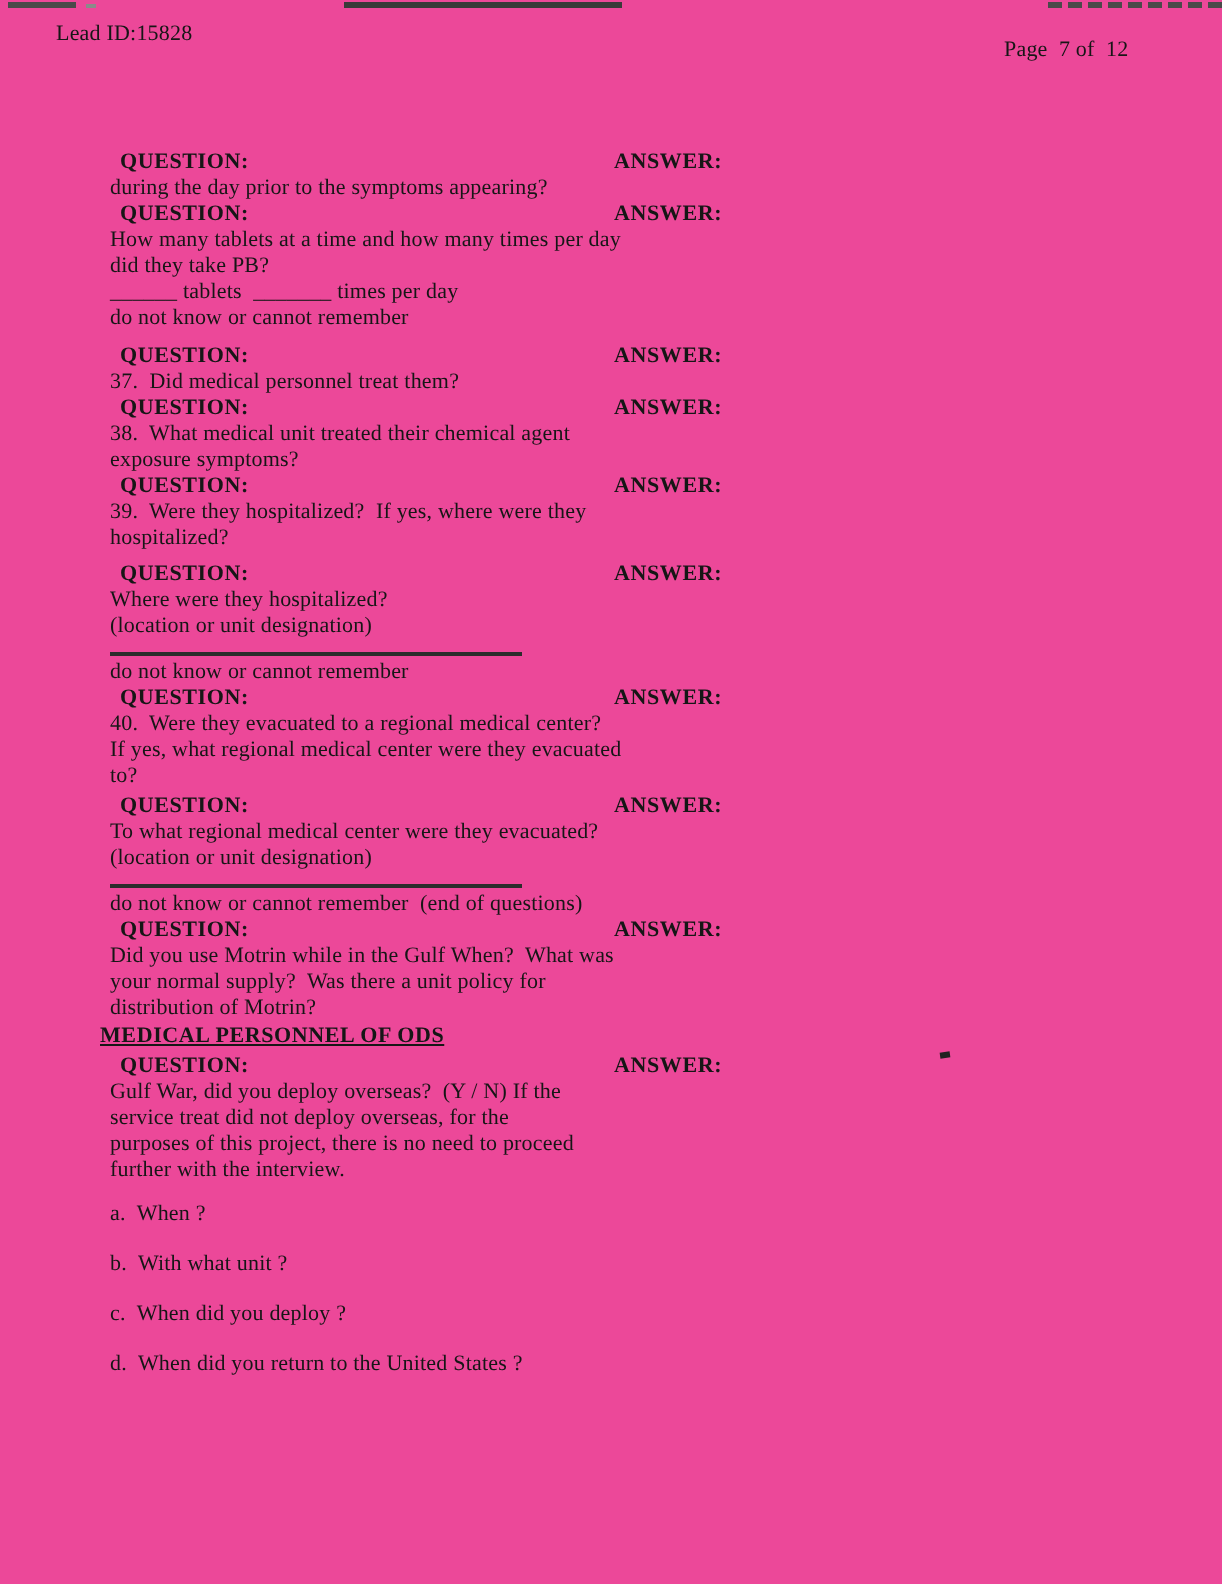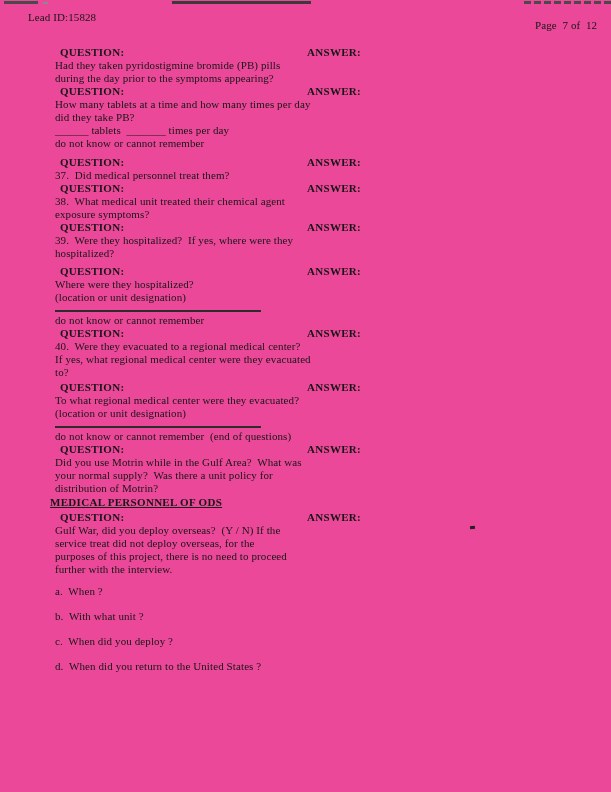--- a/index.html
+++ b/index.html
@@ -10,32 +10,32 @@
     background: #ec4899;
     overflow: hidden;
     font-family: "Liberation Serif", "DejaVu Serif", serif;
     font-size: 11px;
     line-height: 13px;
     color: #161616;
     letter-spacing: 0.1px;
   }
   
   .lead-id   { position: absolute; left: 28px;  top: 11px; white-space: pre; }
-  .page-num  { position: absolute; left: 535px; top: 19px; white-space: pre; }
+  .page-num  { position: absolute; left: 502px; top: 19px; white-space: pre; }
   
   .art { position: absolute; background: #4a4a4a; }
   .art-left   { left: 4px;   top: 1px; width: 34px;  height: 3px; }
   .art-left2  { left: 43px;  top: 2px; width: 5px;   height: 2px; background:#8a8a8a; }
   .art-center { left: 172px; top: 1px; width: 139px; height: 3px; background:#3a3a3a; }
   .art-right  { left: 524px; top: 1px; width: 87px;  height: 3px;
                 background: repeating-linear-gradient(90deg, #4a4a4a 0 7px, transparent 7px 10px); }
   .speck { position: absolute; left: 470px; top: 526px; width: 5px; height: 3px;
            background: #222; transform: rotate(-8deg); }
   
-  .doc-body { position: absolute; left: 0; top: 0; width: 611px; padding-top: 46px; }
+  .doc-body { position: absolute; left: 0; top: 0; width: 611px; padding-top: 75px; }
   .q-row  { position: relative; height: 13px; }
   .q-label { margin-left: 60px; font-weight: bold; letter-spacing: 0.3px; }
   .a-label { position: absolute; left: 307px; top: 0; font-weight: bold; letter-spacing: 0.3px; }
   .q-line { margin-left: 55px; white-space: pre; }
   .rule { margin: 6px 0 2px 55px; width: 206px; height: 0;
           border-top: 2px solid #2c2c2c; }
   .section-heading { margin-left: 50px; font-weight: bold; letter-spacing: 0.3px; white-space: pre; text-decoration: underline; }
   .list-line { margin-left: 55px; margin-bottom: 12px; white-space: pre; }
 </style>
 </head>
@@ -46,21 +46,20 @@
   <div class="art art-left2"></div>
   <div class="art art-center"></div>
   <div class="art art-right"></div>
   <div class="speck"></div>
 
   <div class="lead-id">Lead ID:15828</div>
   <div class="page-num">Page  7 of  12</div>
 
   <main class="doc-body" id="doc-body">
       <div class="q-row" style="margin-top: 0px;"><span class="q-label">QUESTION:</span><span class="a-label">ANSWER:</span></div>
-      <div class="q-line">Had they taken pyridostigmine bromide (PB) pills</div>
       <div class="q-line">during the day prior to the symptoms appearing?</div>
       <div class="q-row" style="margin-top: 0px;"><span class="q-label">QUESTION:</span><span class="a-label">ANSWER:</span></div>
       <div class="q-line">How many tablets at a time and how many times per day</div>
       <div class="q-line">did they take PB?</div>
       <div class="q-line">______ tablets  _______ times per day</div>
       <div class="q-line">do not know or cannot remember</div>
       <div class="q-row" style="margin-top: 6px;"><span class="q-label">QUESTION:</span><span class="a-label">ANSWER:</span></div>
       <div class="q-line">37.  Did medical personnel treat them?</div>
       <div class="q-row" style="margin-top: 0px;"><span class="q-label">QUESTION:</span><span class="a-label">ANSWER:</span></div>
       <div class="q-line">38.  What medical unit treated their chemical agent</div>
@@ -76,21 +75,21 @@
       <div class="q-row" style="margin-top: 0px;"><span class="q-label">QUESTION:</span><span class="a-label">ANSWER:</span></div>
       <div class="q-line">40.  Were they evacuated to a regional medical center?</div>
       <div class="q-line">If yes, what regional medical center were they evacuated</div>
       <div class="q-line">to?</div>
       <div class="q-row" style="margin-top: 2px;"><span class="q-label">QUESTION:</span><span class="a-label">ANSWER:</span></div>
       <div class="q-line">To what regional medical center were they evacuated?</div>
       <div class="q-line">(location or unit designation)</div>
       <div class="rule"></div>
       <div class="q-line">do not know or cannot remember  (end of questions)</div>
       <div class="q-row" style="margin-top: 0px;"><span class="q-label">QUESTION:</span><span class="a-label">ANSWER:</span></div>
-      <div class="q-line">Did you use Motrin while in the Gulf Area?  What was</div>
+      <div class="q-line">Did you use Motrin while in the Gulf When?  What was</div>
       <div class="q-line">your normal supply?  Was there a unit policy for</div>
       <div class="q-line">distribution of Motrin?</div>
       <div class="section-heading" style="margin-top: 1px;">MEDICAL PERSONNEL OF ODS</div>
       <div class="q-row" style="margin-top: 2px;"><span class="q-label">QUESTION:</span><span class="a-label">ANSWER:</span></div>
       <div class="q-line">Gulf War, did you deploy overseas?  (Y / N) If the</div>
       <div class="q-line">service treat did not deploy overseas, for the</div>
       <div class="q-line">purposes of this project, there is no need to proceed</div>
       <div class="q-line">further with the interview.</div>
       <div class="list-line" style="margin-top: 9px;">a.  When ?</div>
       <div class="list-line">b.  With what unit ?</div>

